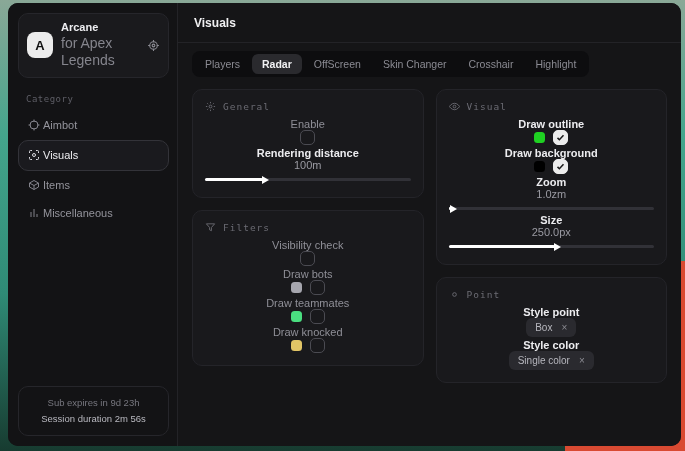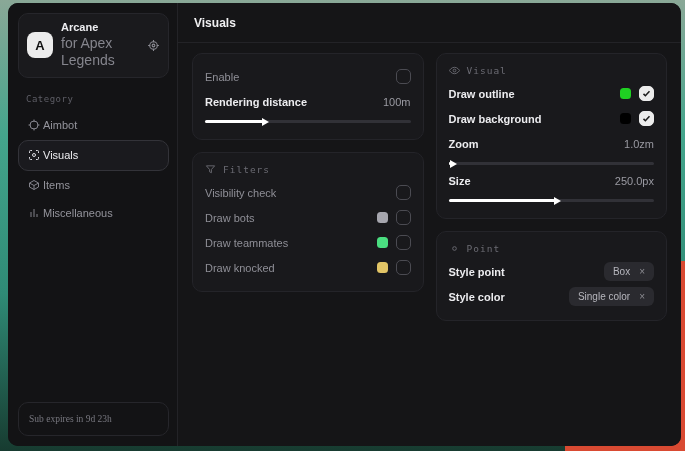--- a/index.html
+++ b/index.html
@@ -44,21 +44,21 @@
     margin-bottom:1px; cursor:pointer;
   }
   .nav-item .nicon { display:flex; color:#83838b; }
   .nav-item.active {
     background:#1a1a1e; border-color:#333339; color:#ececef; height:31px;
   }
   .nav-item.active .nicon { color:#d9d9de; }
   .side-spacer { flex:1; }
   .side-footer {
     border:1px solid #26262b; border-radius:10px; padding:8px 10px;
-    font-family:Liberation Serif, serif; font-size:9.5px; line-height:1.7;
+    font-family:Liberation Sans, sans-serif; font-size:9.5px; line-height:1.7;text-align:center;
   }
   .sub-line { color:#77777f; }
   .sess-line { color:#b9b9c0; }
   
   .main { flex:1; display:flex; flex-direction:column; background:#151517; }
   .main-header { padding:13px 16px 12px 16px; border-bottom:1px solid #232327; }
   .main-title { font-size:12px; font-weight:bold; color:#f0f0f2; }
   .tabstrip {
     margin:8px 14px 2px 14px; background:#0d0d0f; border-radius:8px;
     display:inline-flex; align-self:flex-start; padding:3px; gap:2px;
@@ -77,21 +77,21 @@
     padding:9px 12px 12px 12px;
   }
   .card-head {
     display:flex; align-items:center; gap:7px;
     font-family:"DejaVu Sans Mono", monospace; font-size:9.5px; letter-spacing:1px;
     color:#6b6b73; margin:2px 0 6px 0;
   }
   .card-head .hicon { display:flex; color:#6b6b73; }
   .row {
     display:flex; align-items:center; justify-content:space-between;
-    min-height:23px; margin-top:2px;
+    min-height:23px; margin-top:2px;flex-direction:column;
   }
   .lbl-dim { font-size:11px; color:#8f8f97; }
   .lbl-bright { font-size:11px; color:#ececef; font-weight:bold; }
   .val { font-size:11px; color:#9a9aa2; }
   .ctrls { display:flex; align-items:center; gap:8px; }
   .swatch { width:11px; height:11px; border-radius:3.5px; }
   .checkbox {
     width:15px; height:15px; border:1.5px solid #4b4b52; border-radius:5px;
     background:transparent; cursor:pointer; display:flex;
     align-items:center; justify-content:center;
@@ -178,34 +178,52 @@
         </svg>
       </span>
       <span>Miscellaneous</span>
     </div>
 
 
     <div class="side-spacer"></div>
 
     <div class="side-footer">
       <div class="sub-line">Sub expires in 9d 23h</div>
+      <div class="sess-line">Session duration 2m 56s</div>
     </div>
   </div>
 
   <div class="main">
     <div class="main-header">
       <div class="main-title">Visuals</div>
     </div>
 
+    <div class="tabstrip">
+      <div class="tab">Players</div>
+      <div class="tab active">Radar</div>
+      <div class="tab">OffScreen</div>
+      <div class="tab">Skin Changer</div>
+      <div class="tab">Crosshair</div>
+      <div class="tab">Highlight</div>
+    </div>
 
     <div class="content">
 
       <div class="col">
 
         <div class="card">
+          <div class="card-head">
+            <span class="hicon">
+              <svg width="11" height="11" viewBox="0 0 24 24" fill="none" stroke="currentColor" stroke-width="2">
+                <circle cx="12" cy="12" r="3"></circle>
+                <path d="M12 2v3M12 19v3M2 12h3M19 12h3M4.9 4.9l2.1 2.1M17 17l2.1 2.1M19.1 4.9L17 7M7 17l-2.1 2.1"></path>
+              </svg>
+            </span>
+            <span>General</span>
+          </div>
           <div class="row">
             <span class="lbl-dim">Enable</span>
             <span class="checkbox"></span>
           </div>
           <div class="row">
             <span class="lbl-bright">Rendering distance</span>
             <span class="val">100m</span>
           </div>
           <div class="slider">
             <div class="slider-fill" style="width: 28%;"></div>

